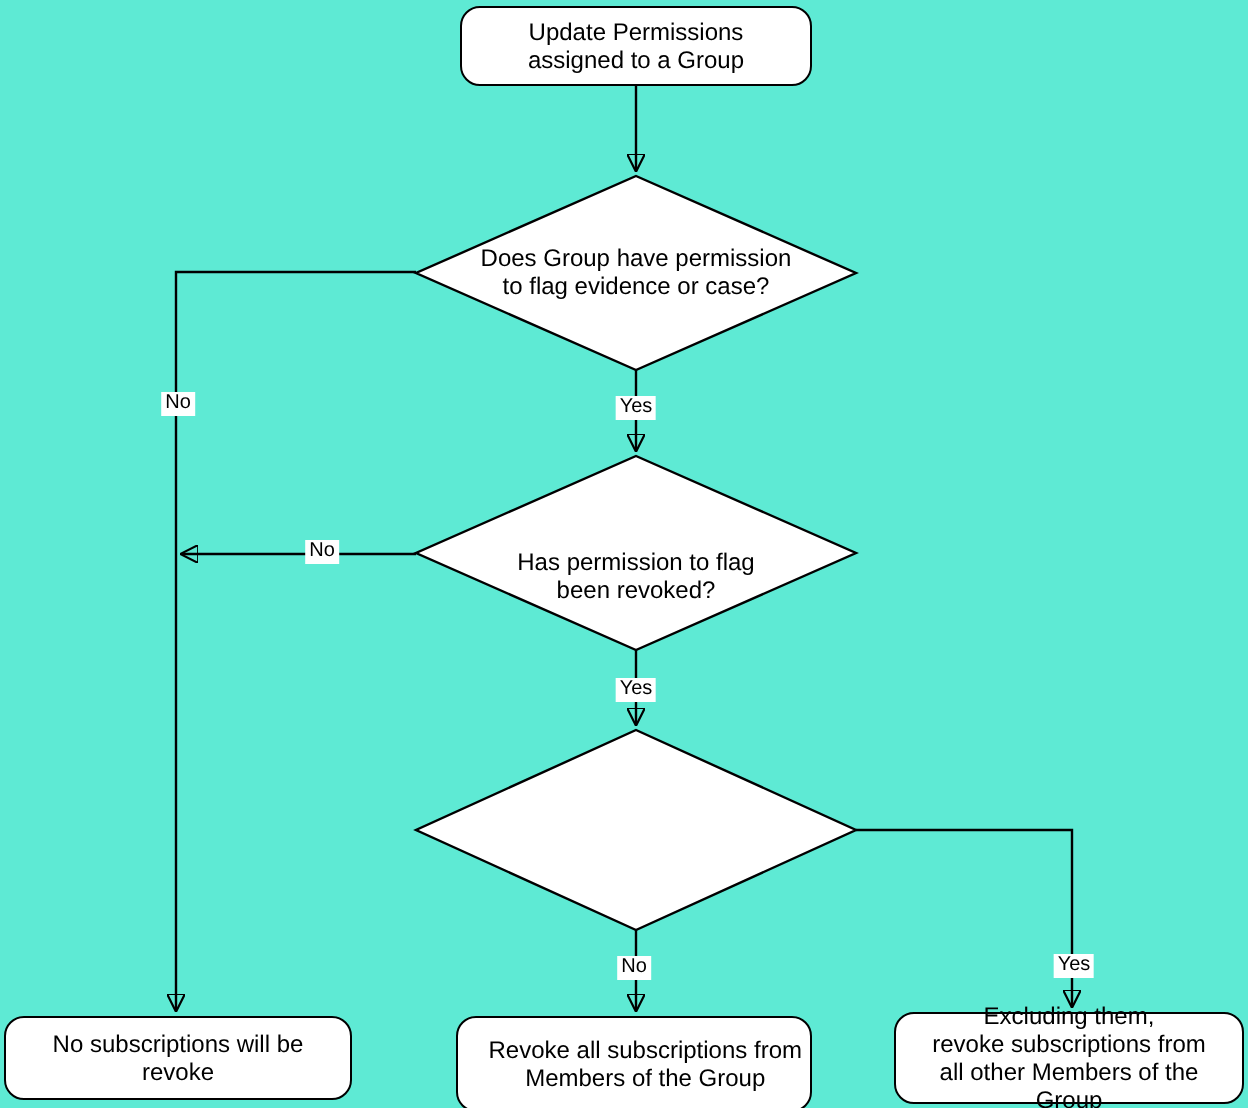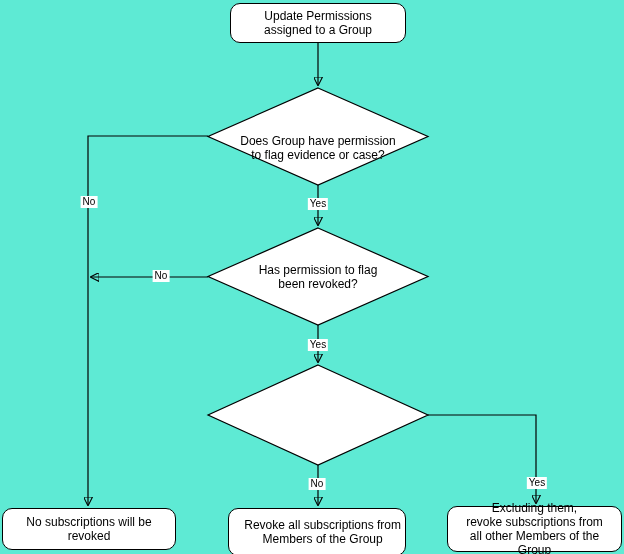--- a/index.html
+++ b/index.html
@@ -81,37 +81,37 @@
     <polygon class="diamond" points="318,228 428,276.5 318,325 208,276.5"></polygon>
     <polygon class="diamond" points="318,365 428,415 318,465 208,415"></polygon>
   </svg>
 
   <div class="box" style="left:230px; top:3px; width:176px; height:40px;">
     <span>Update Permissions
 assigned to a Group</span>
   </div>
 
   <div class="box" style="left:2px; top:508px; width:174px; height:42px;">
-    <span>No subscriptions will be revoked</span>
+    <span>No subscriptions will be revoke</span>
   </div>
 
   <div class="box" style="left:228px; top:508px; width:178px; height:48px;justify-content:flex-end;">
     <span>Revoke all subscriptions from
 Members of the Group</span>
   </div>
 
   <div class="box" style="left:447px; top:506px; width:175px; height:46px;justify-content:center;">
     <span>Excluding them,
 revoke subscriptions from
 all other Members of the Group</span>
   </div>
 
-  <div class="node-label" style="left:318px; top:148px;">Does Group have permission
+  <div class="node-label" style="left:318px; top:136px;">Does Group have permission
 to flag evidence or case?</div>
-  <div class="node-label" style="left:318px; top:277px;">Has permission to flag
+  <div class="node-label" style="left:318px; top:288px;">Has permission to flag
 been revoked?</div>
 
   <div class="edge-label" style="left:89px; top:202px;">No</div>
   <div class="edge-label" style="left:318px; top:204px;">Yes</div>
   <div class="edge-label" style="left:161px; top:276px;">No</div>
   <div class="edge-label" style="left:318px; top:345px;">Yes</div>
   <div class="edge-label" style="left:317px; top:484px;">No</div>
   <div class="edge-label" style="left:537px; top:483px;">Yes</div>
 
 </div>

